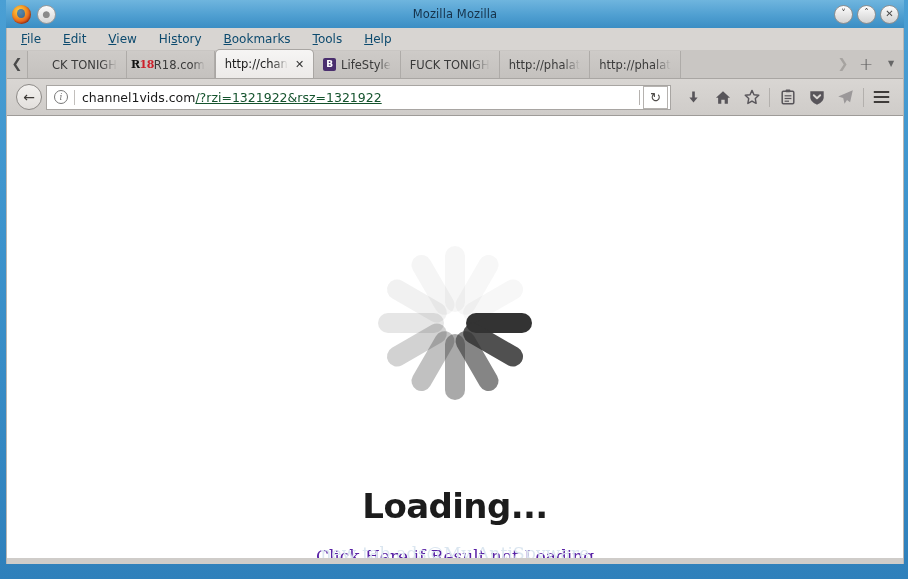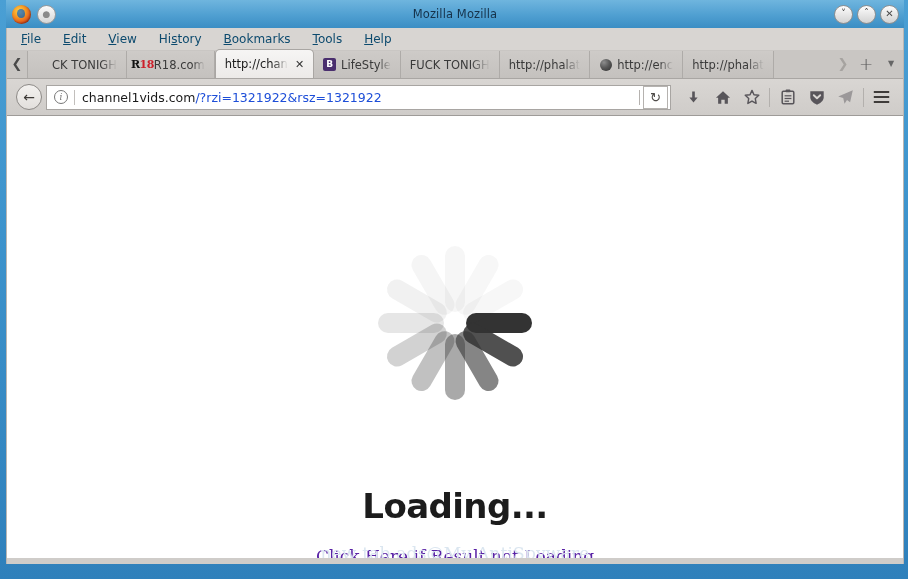--- a/index.html
+++ b/index.html
@@ -173,21 +173,21 @@
     overflow:hidden;
   }
   .identity-icon {
     flex:none; width:14px; height:14px; border-radius:50%;
     border:1.4px solid #777; color:#777;
     font-size:9px; font-style:italic; font-family:"DejaVu Serif", serif;
     display:flex; align-items:center; justify-content:center; line-height:1;
   }
   .url-sep { flex:none; width:1px; height:15px; background:#c2bfbc; margin: 0 7px 0 6px; }
   .url-text { font-size: 12.5px; color:#1a1a1a; white-space:nowrap; overflow:hidden; }
-  .url-text .dim { color:#1d4ed8; }
+  .url-text .dim { color:#14532d;text-decoration:underline; }
   .url-caret { flex:none; width:1px; height:15px; background:#b5b2af; margin-right:3px; }
   .reload-btn {
     flex:none; width: 25px; height: 23px;
     background:#fff; border:1px solid #b5b2af;
     display:flex; align-items:center; justify-content:center;
     font-size: 13px; color:#4f4c49; line-height:1;
   }
   .nav-icons { display:flex; align-items:center; gap:0; }
   .nav-ico {
     width: 29px; height: 29px; display:flex; align-items:center; justify-content:center;
@@ -301,26 +301,20 @@
         </div>
 
         <div class="tab">
           <span class="tab-label">FUCK TONIGH</span>
         </div>
 
         <div class="tab">
           <span class="tab-label">http://phalat</span>
         </div>
 
-        <div class="tab">
-          <span class="favicon">
-            <span class="fav-globe"></span>
-          </span>
-          <span class="tab-label">http://enc</span>
-        </div>
 
         <div class="tab">
           <span class="tab-label">http://phalat</span>
         </div>
 
       </div>
 
       <div class="tab-scroll right">❯</div>
       <div class="tab-newbtn">+</div>
       <div class="tab-listall">▼</div>

